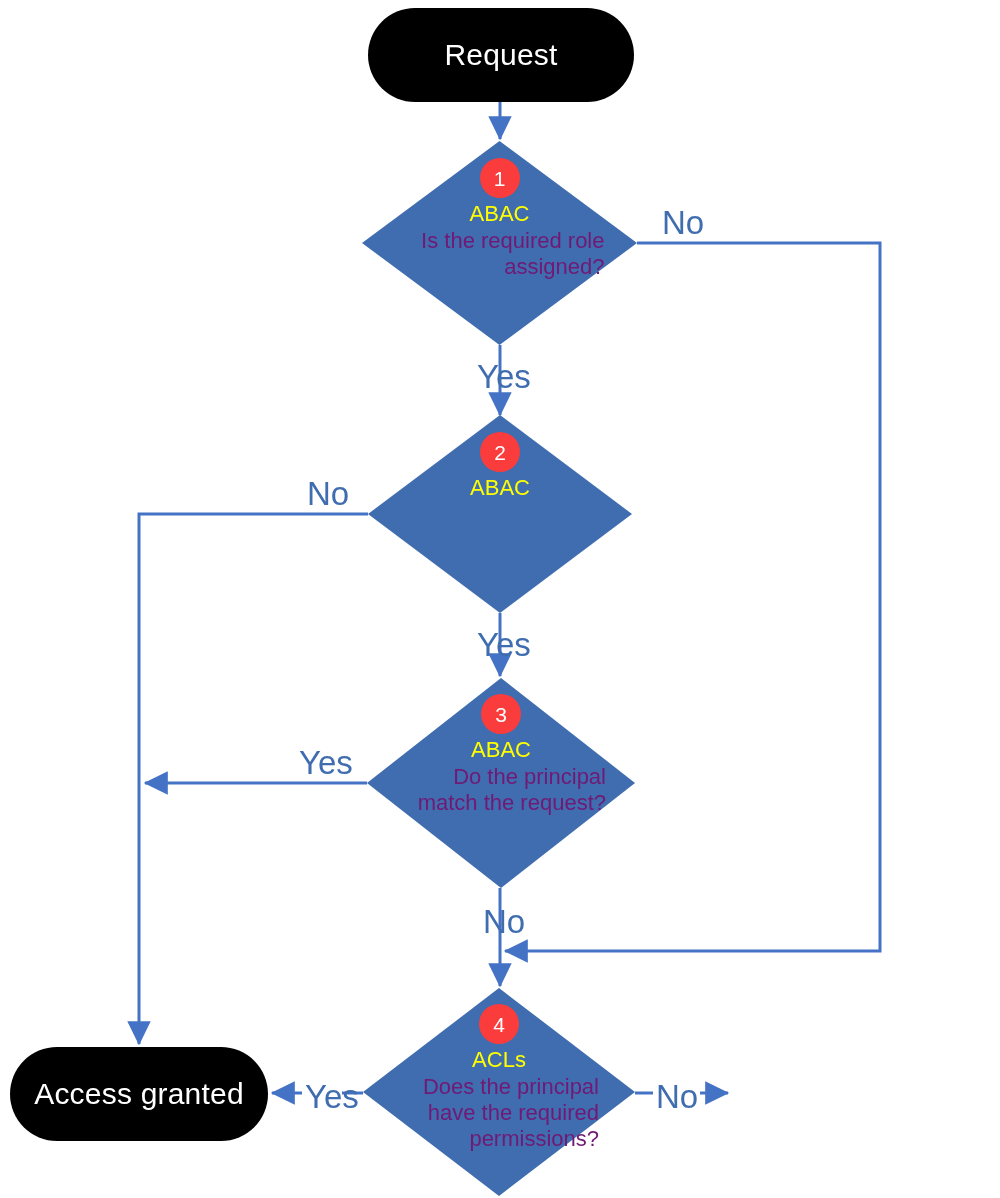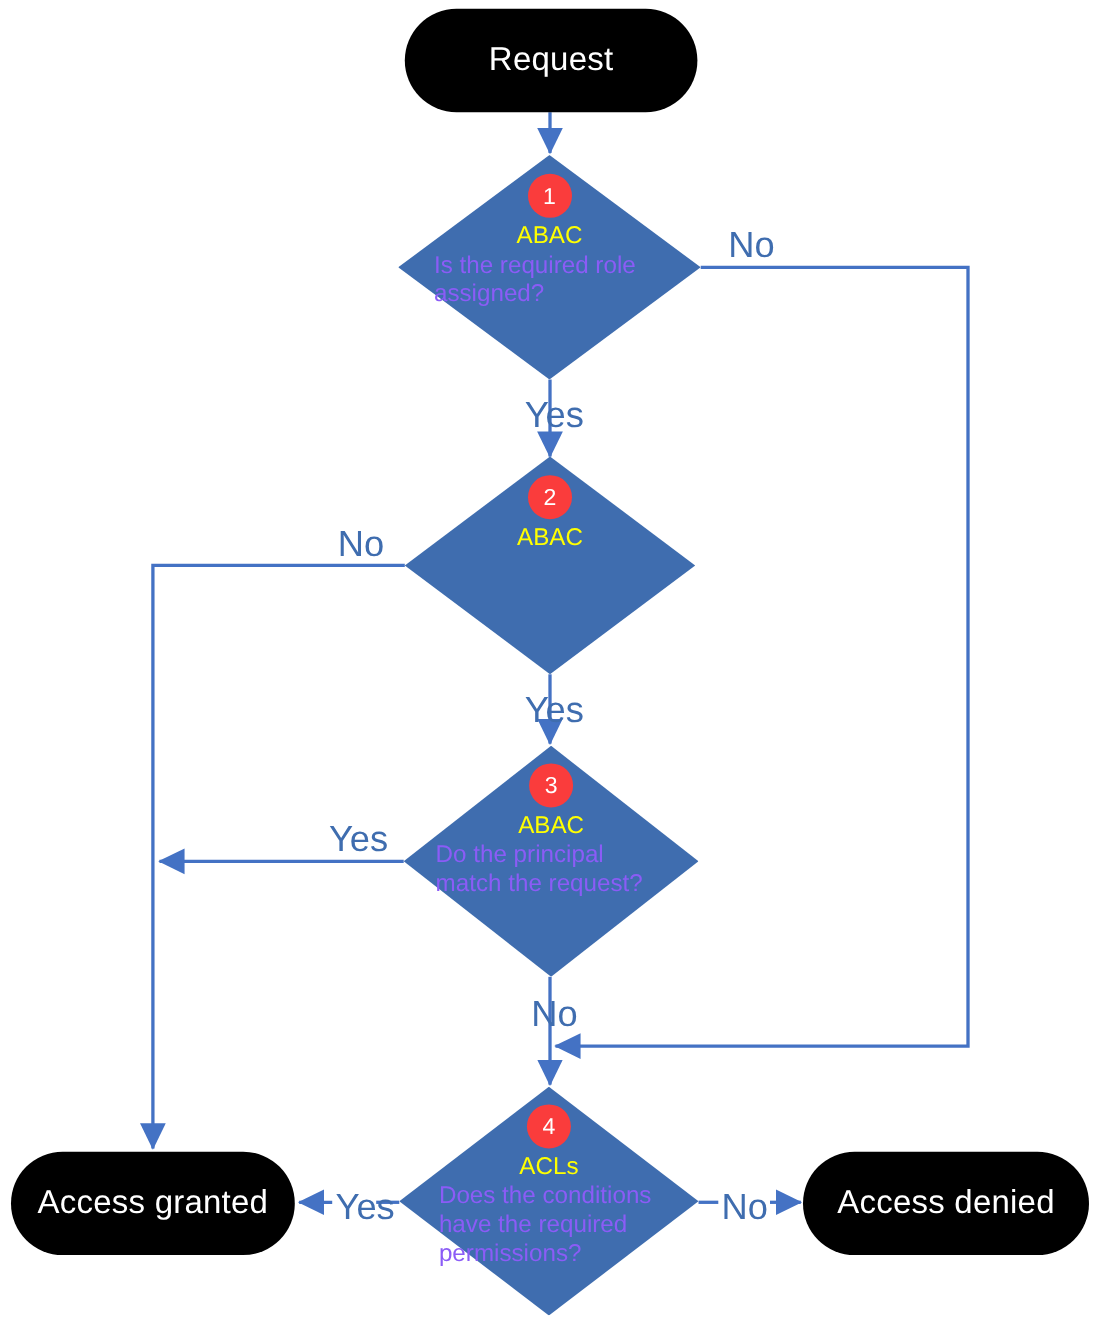--- a/index.html
+++ b/index.html
@@ -79,24 +79,24 @@
     box-sizing: border-box;
   }
   .model {
     color: #FFFF00;
     font-size: 22px;
     line-height: 1.16;
     margin-top: 3px;
     white-space: nowrap;
   }
   .question {
-    color: #8b5cf6;
+    color: #701a75;
     font-size: 22px;
     line-height: 1.2;
-    text-align: left;
+    text-align: right;
     width: 210px;
     margin-top: 1px;
   }
 
   
   .edge-label {
     position: absolute;
     color: #3F6DAF;
     font-size: 33px;
     line-height: 1;
@@ -164,31 +164,28 @@
       <div class="model">ABAC</div>
       <div class="question">Do the principal match the request?</div>
     </div>
   </div>
 
   <div class="decision" style="left:363px; top:988px; width:272px; height:208px;">
     <div class="dia"></div>
     <div class="body" style="padding-top:16px;">
       <div class="badge">4</div>
       <div class="model">ACLs</div>
-      <div class="question" style="width:200px;">Does the conditions have the required permissions?</div>
+      <div class="question" style="width:200px;">Does the principal have the required permissions?</div>
     </div>
   </div>
 
   <div class="terminal" style="left:10px; top:1047px; width:258px; height:94px;text-align:center;">
     <span>Access granted</span>
   </div>
 
-  <div class="terminal" style="left:730px; top:1047px; width:260px; height:94px;">
-    <span>Access denied</span>
-  </div>
 
   <div class="edge-label" style="left:662px; top:206px;">No</div>
 
   <div class="edge-label" style="left:477px; top:360px;">Yes</div>
 
   <div class="edge-label" style="left:307px; top:477px;">No</div>
 
   <div class="edge-label" style="left:477px; top:628px;">Yes</div>
 
   <div class="edge-label" style="left:299px; top:746px;">Yes</div>

